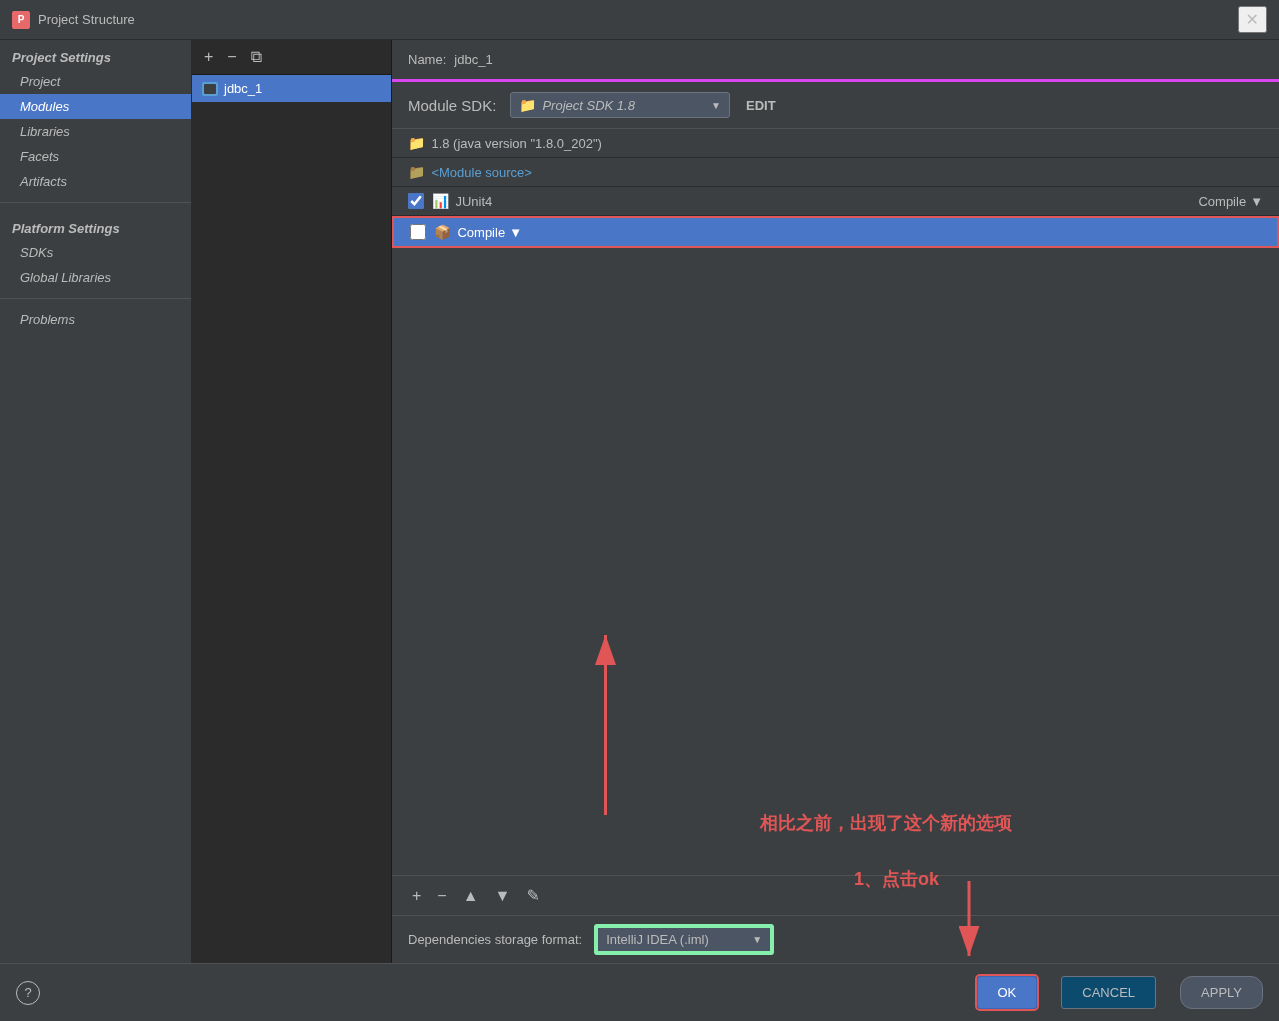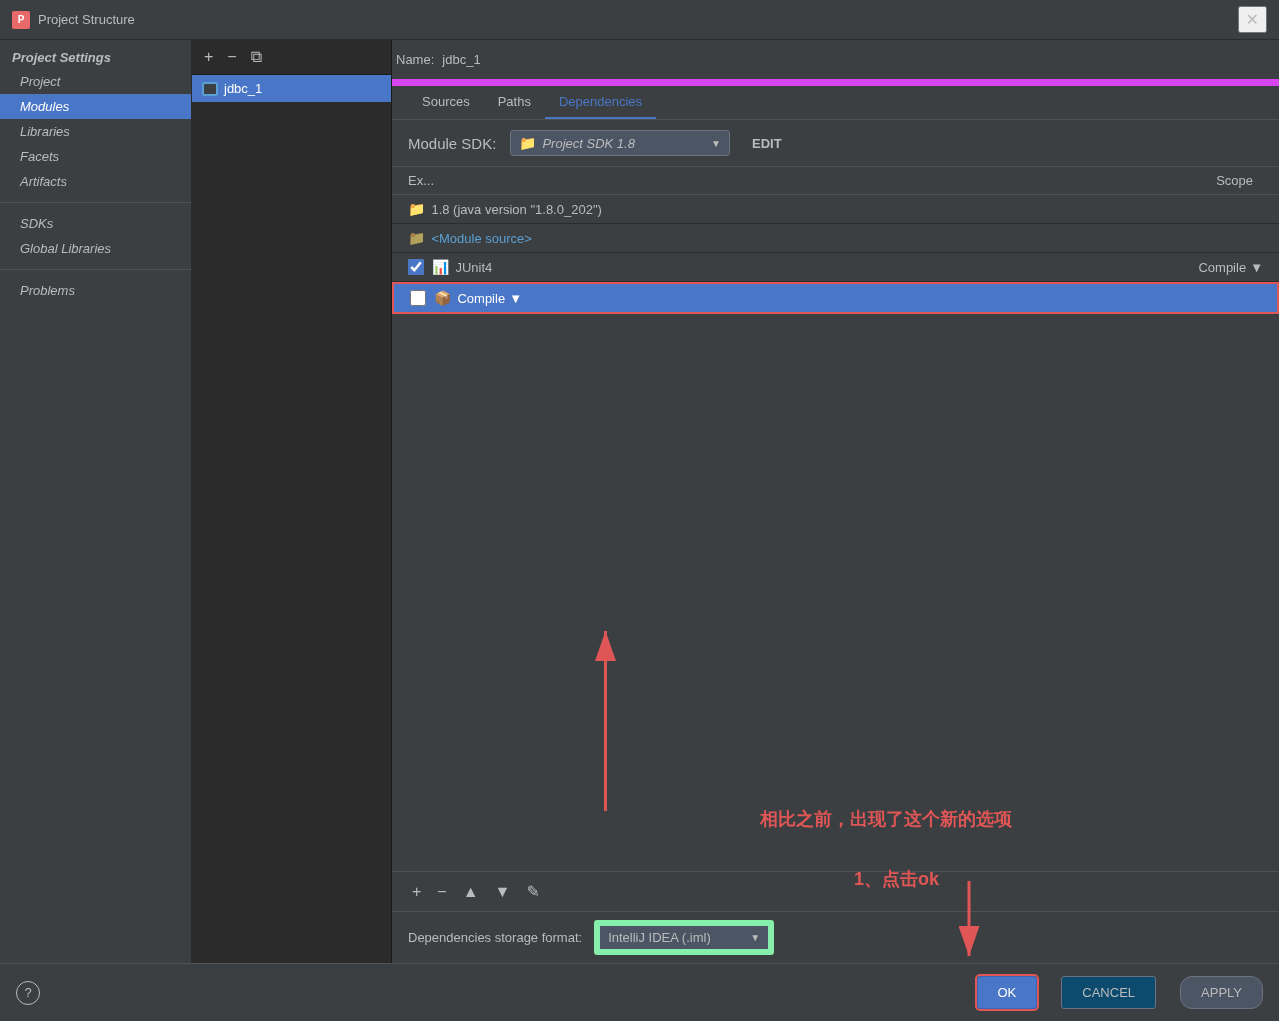--- a/index.html
+++ b/index.html
@@ -141,22 +141,22 @@
     
     .detail-panel {
       flex: 1;
       background: #3c3f41;
       display: flex;
       flex-direction: column;
     }
     .detail-header {
       display: flex;
       align-items: flex-end;
-      padding: 12px 4px;
-      border-bottom: 7px solid #d946ef;
+      padding: 12px 16px;
+      border-bottom: 3px solid #d946ef;
     }
     .detail-name-label {
       color: #bbbbbb;
       margin-right: 8px;
     }
     .detail-name-value {
       color: #bbbbbb;
       font-weight: normal;
     }
     .tabs {
@@ -211,21 +211,21 @@
     .sdk-dropdown-arrow {
       color: #bbbbbb;
       font-size: 10px;
     }
     .sdk-edit-btn {
       background: none;
       border: none;
       color: #bbbbbb;
       font-size: 13px;
       cursor: pointer;
-      margin-left: 22px;
+      margin-left: 16px;
       font-weight: bold;
     }
     .dependencies-area {
       flex: 1;
       display: flex;
       flex-direction: column;
       overflow: hidden;
     }
     .dep-table-header {
       display: flex;
@@ -314,21 +314,21 @@
       gap: 12px;
     }
     .storage-label {
       color: #bbbbbb;
       font-size: 13px;
     }
     .storage-dropdown {
       display: flex;
       align-items: center;
       background: #4b5563;
-      border: 6px solid #86efac;
+      border: 4px solid #86efac;
       border-radius: 3px;
       padding: 4px 8px;
       min-width: 180px;
       cursor: pointer;
       gap: 6px;
     }
     .storage-dropdown-text {
       flex: 1;
       color: #bbbbbb;
       font-size: 13px;
@@ -432,20 +432,21 @@
       </div>
       <div class="sidebar-item">
         <span>Facets</span>
       </div>
       <div class="sidebar-item">
         <span>Artifacts</span>
       </div>
 
       <div class="sidebar-divider"></div>
 
+      <div class="sidebar-section-label">Platform Settings</div>
       <div class="sidebar-item">
         <span>SDKs</span>
       </div>
       <div class="sidebar-item">
         <span>Global Libraries</span>
       </div>
 
       <div class="sidebar-divider"></div>
 
       <div class="sidebar-item">
@@ -465,48 +466,32 @@
       </div>
     </div>
 
     <div class="detail-panel">
 
       <div class="detail-header">
         <span class="detail-name-label">Name:</span>
         <span class="detail-name-value">jdbc_1</span>
       </div>
 
-      <div class="tabs">
-        <div class="tab">
-          <span>Sources</span>
-        </div>
-        <div class="tab">
-          <span>Paths</span>
-        </div>
-        <div class="tab active">
-          <span>Dependencies</span>
-        </div>
-      </div>
 
       <div class="sdk-row">
         <span class="sdk-label">Module SDK:</span>
         <div class="sdk-dropdown">
           <span class="sdk-folder-icon">📁</span>
           <span class="sdk-dropdown-text">Project SDK 1.8</span>
           <span class="sdk-dropdown-arrow">▼</span>
         </div>
         <button class="sdk-edit-btn">EDIT</button>
       </div>
 
       <div class="dependencies-area">
-        <div class="dep-table-header">
-          <span class="dep-col-expand">Ex...</span>
-          <span class="dep-col-name"></span>
-          <span class="dep-col-scope">Scope</span>
-        </div>
         <div class="dep-list">
 
           <div class="dep-row">
             <span class="dep-icon">📁</span>
             <span class="dep-name">1.8 (java version "1.8.0_202")</span>
           </div>
 
           <div class="dep-row">
             <span class="dep-icon" style="opacity:0.6">📁</span>
             <span class="dep-name" style="color:#5a9fd4">&lt;Module source&gt;</span>

